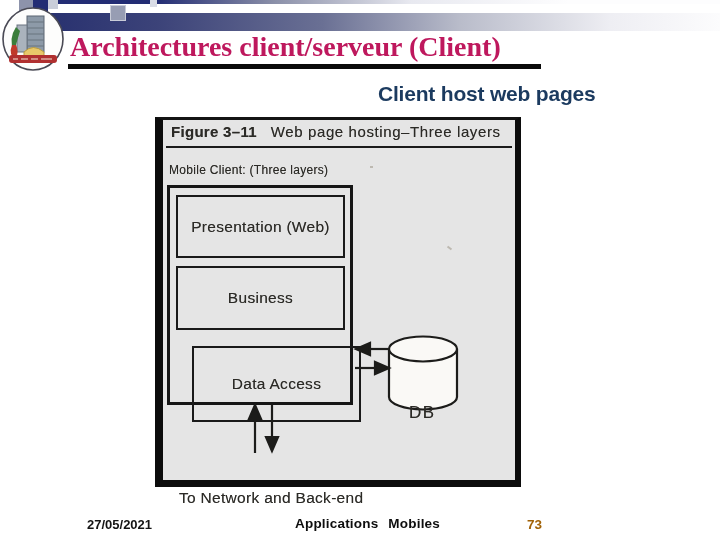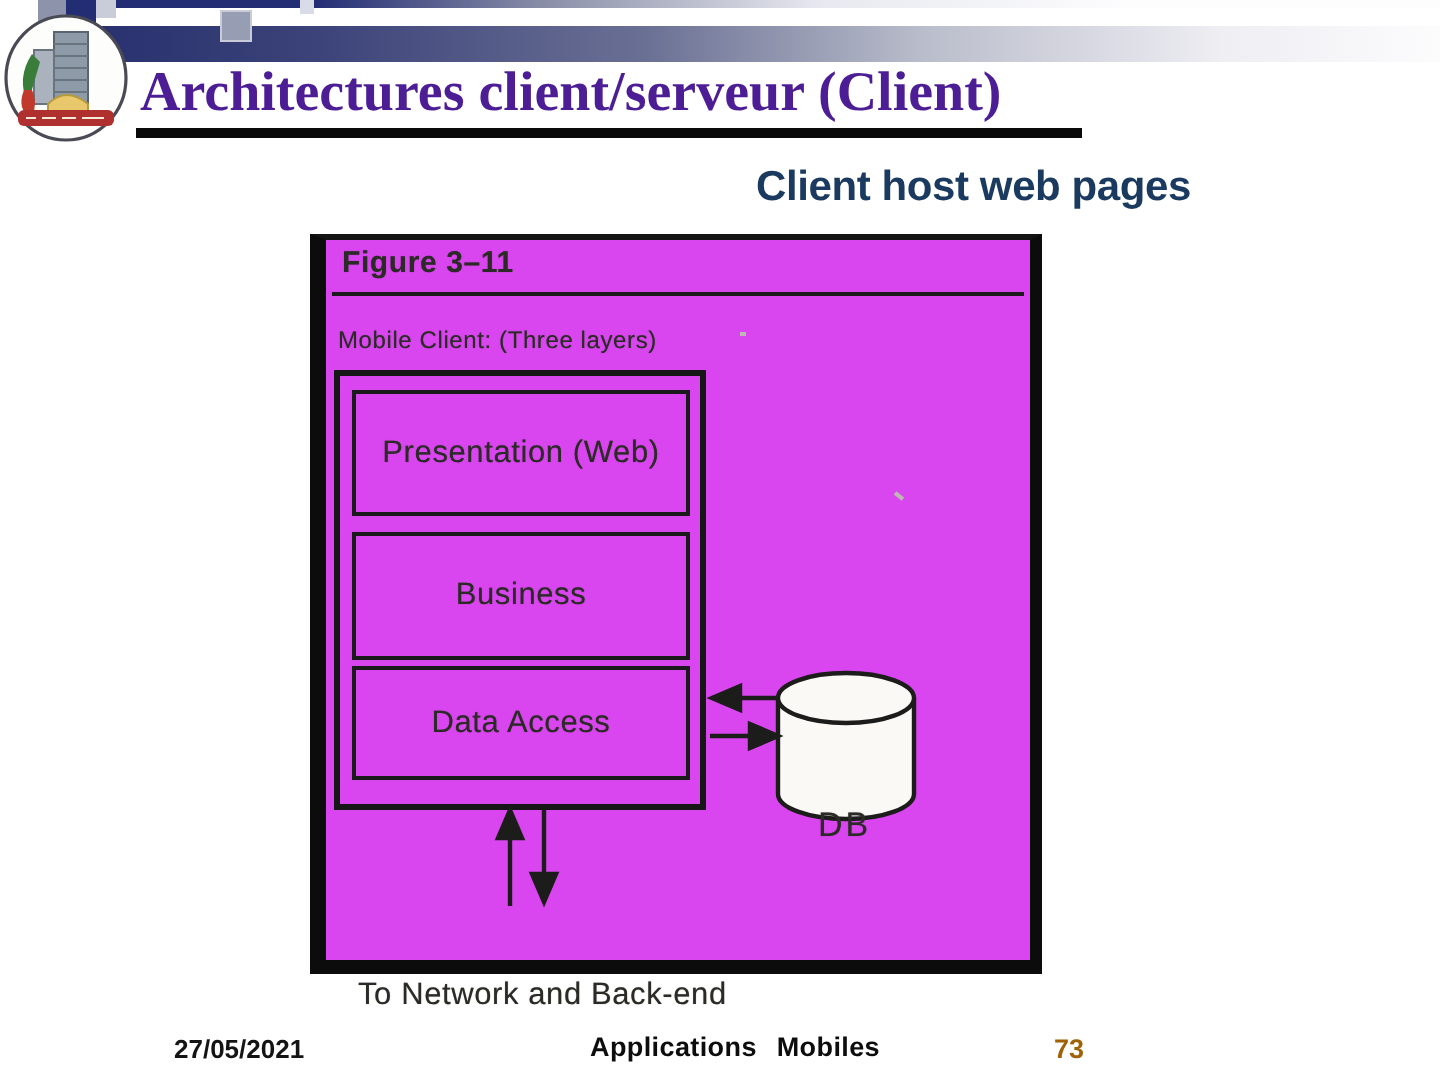--- a/index.html
+++ b/index.html
@@ -13,43 +13,43 @@
   .grad-bar{position:absolute;left:35px;top:13px;width:685px;height:18px;
     background:linear-gradient(to right,#262f6e 0%,#3c4379 18%,#6a7094 42%,#b9bcca 62%,#eeeef3 84%,#fcfcfd 100%);}
   .sq{position:absolute;}
   .sq1{left:19px;top:0;width:14px;height:13px;background:#8d93ab;}
   .sq2{left:33px;top:3px;width:15px;height:15px;background:#232d74;}
   .sq3{left:48px;top:0;width:10px;height:9px;background:#c9cdd9;}
   .sq4{left:110px;top:5px;width:14px;height:14px;background:#979db3;border:1px solid #c9ccd8;}
   .sq5{left:150px;top:0;width:7px;height:7px;background:#d9dce6;}
   .logo{position:absolute;left:2px;top:7px;width:62px;height:64px;z-index:5;}
   .slide-title{position:absolute;left:70px;top:31px;white-space:nowrap;
-    font-family:"Liberation Serif",serif;font-weight:bold;font-size:28px;color:#4c1d95;text-align:right;}
+    font-family:"Liberation Serif",serif;font-weight:bold;font-size:28px;color:#be185d;text-align:right;}
   .title-underline{position:absolute;left:68px;top:64px;width:473px;height:5px;background:#0a0a0a;}
   .slide-subtitle{position:absolute;left:378px;top:82px;white-space:nowrap;
     font-weight:bold;font-size:21px;color:#1b3a5f;letter-spacing:-0.2px;}
   
   .fig{position:absolute;left:155px;top:117px;width:366px;height:370px;box-sizing:border-box;
-    background:#d946ef;
+    background:#e5e5e5;
     border-left:8px solid #0c0c0c;border-right:6px solid #0c0c0c;
     border-top:3px solid #141414;border-bottom:7px solid #0c0c0c;}
   .fig *{box-sizing:border-box;}
   .fig .txt{color:#2b2a26;text-shadow:0 0 0.5px rgba(50,48,44,.55);}
   .fig-caption-row{position:absolute;left:8px;top:3px;display:flex;gap:14px;white-space:nowrap;
     font-size:15px;}
   .fig-label{font-weight:bold;letter-spacing:.3px;}
   .fig-caption{letter-spacing:.6px;}
   .fig-rule{position:absolute;left:3px;top:26px;width:346px;height:2px;background:#1b1b1b;}
   .mobile-label{position:absolute;left:6px;top:43px;font-size:12px;white-space:nowrap;letter-spacing:.3px;}
   .outer-box{position:absolute;left:4px;top:65px;width:186px;height:220px;border:3px solid #161616;}
   .layer-box{position:absolute;left:13px;width:169px;border:2px solid #1a1a1a;
     display:flex;align-items:center;justify-content:center;font-size:15.5px;letter-spacing:.3px;}
   .layer-presentation{top:75px;height:63px;}
   .layer-business{top:146px;height:64px;}
-  .layer-data{top:213px;height:57px;}
+  .layer-data{top:226px;height:76px;margin-left:16px;}
   .fig-art{position:absolute;left:0;top:0;width:352px;height:360px;}
   .db-label{position:absolute;left:246px;top:283px;font-size:17px;letter-spacing:1.5px;}
   .network-label{position:absolute;left:16px;top:340px;font-size:15.5px;white-space:nowrap;letter-spacing:.3px;margin-top:29px;}
   .speck{position:absolute;background:#bdb9b1;}
   .speck1{left:284px;top:127px;width:5px;height:2px;transform:rotate(38deg);}
   .speck2{left:207px;top:46px;width:3px;height:2px;}
   
   .footer-date{position:absolute;left:87px;top:517px;font-size:13px;font-weight:bold;color:#141414;}
   .footer-course{position:absolute;left:295px;top:516px;font-size:13.5px;font-weight:800;
     color:#0d0d0d;word-spacing:6px;letter-spacing:.2px;}
@@ -87,20 +87,21 @@
   </g>
 </svg>
 
 <div class="slide-title">Architectures client/serveur (Client)</div>
 <div class="title-underline"></div>
 <div class="slide-subtitle">Client host web pages</div>
 
 <div class="fig">
   <div class="fig-caption-row txt">
     <span class="fig-label">Figure 3–11</span>
+    <span class="fig-caption">Web page hosting–Three layers</span>
   </div>
   <div class="fig-rule"></div>
   <div class="mobile-label txt">Mobile Client: (Three layers)</div>
 
   <div class="outer-box"></div>
   <div class="layer-box layer-business txt">
     <span>Business</span>
   </div>
   <div class="layer-box layer-presentation txt">
     <span>Presentation (Web)</span>

